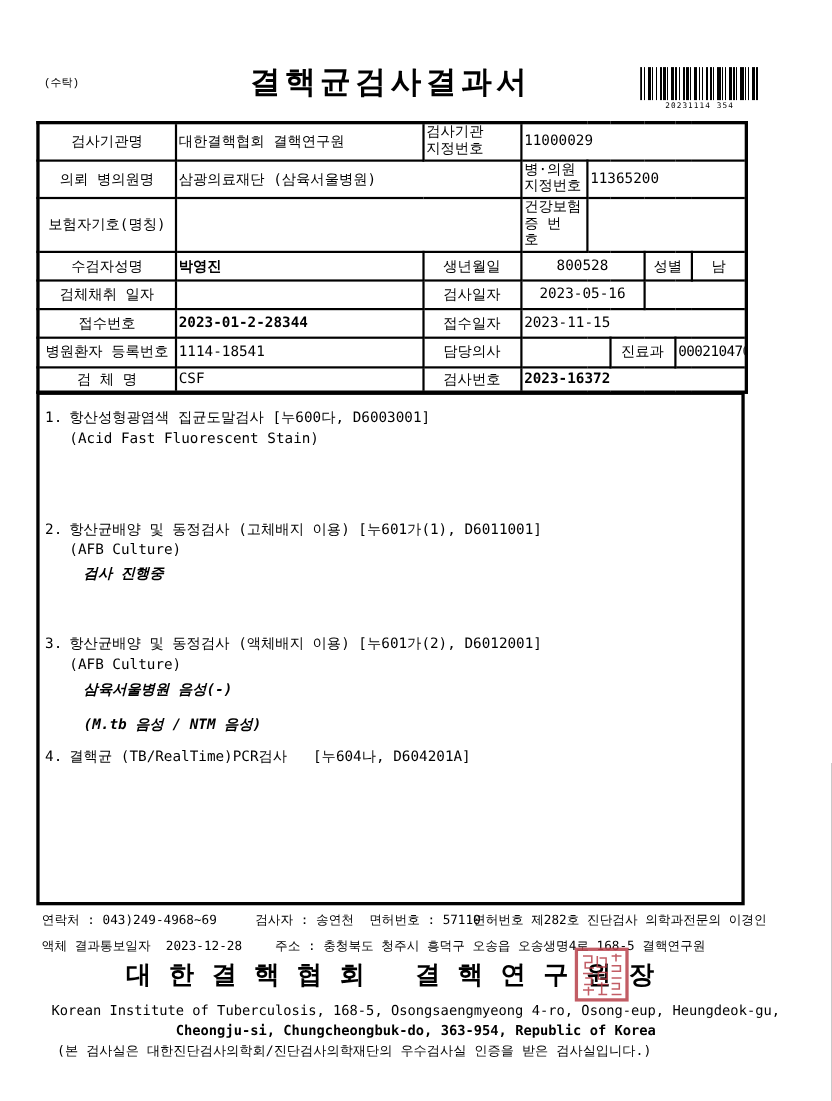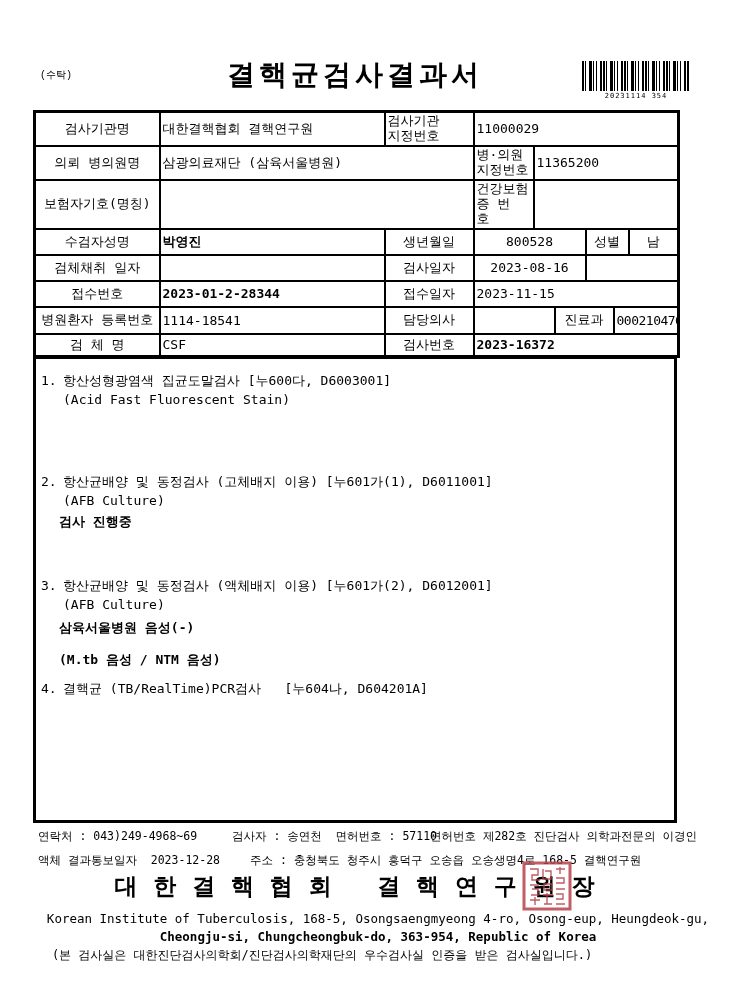--- a/index.html
+++ b/index.html
@@ -49,21 +49,21 @@
   .result-box {
     margin-top: -2px;
     border: 3px solid #000;
     height: 467px;
     padding: 12px 6px 0 5px;
     font-size: 13px; line-height: 19px;
   }
   .test-line1 { white-space: pre; }
   .test-no { display: inline-block; width: 22px; white-space: pre; }
   .test-sub { margin-left: 22px; white-space: pre; }
-  .test-result { margin-left: 18px; font-weight: bold; white-space: pre; }
+  .test-result { margin-left: 35px; font-weight: bold; white-space: pre; font-style: italic; }
   .ti-1 { margin-bottom: 63px; }
   .ti-2 .test-result { margin-top: 2px; }
   .ti-2 { margin-bottom: 45px; }
   .ti-3 .r1 { margin-top: 4px; }
   .ti-3 .r2 { margin-top: 13px; }
   .ti-3 { margin-bottom: 10px; }
 
   .f-line { position: absolute; font-size: 11.5px; white-space: pre; text-align: center; }
   .org-title {
     position: absolute; left: 33px; top: 871px; width: 644px;
@@ -127,21 +127,21 @@
         <td class="val bold">박영진</td>
         <td class="lbl">생년월일</td>
         <td class="val-c" colspan="3">800528</td>
         <td class="lbl" colspan="2">성별</td>
         <td class="val-c">남</td>
       </tr>
       <tr style="height:26px">
         <td class="lbl">검체채취 일자</td>
         <td class="val"></td>
         <td class="lbl">검사일자</td>
-        <td class="val-c" colspan="3">2023-08-16</td>
+        <td class="val-c" colspan="3">2023-05-16</td>
         <td class="val" colspan="3"></td>
       </tr>
       <tr style="height:26px">
         <td class="lbl">접수번호</td>
         <td class="val bold">2023-01-2-28344</td>
         <td class="lbl">접수일자</td>
         <td class="val" colspan="6">2023-11-15</td>
       </tr>
       <tr style="height:27px">
         <td class="lbl">병원환자 등록번호</td>

